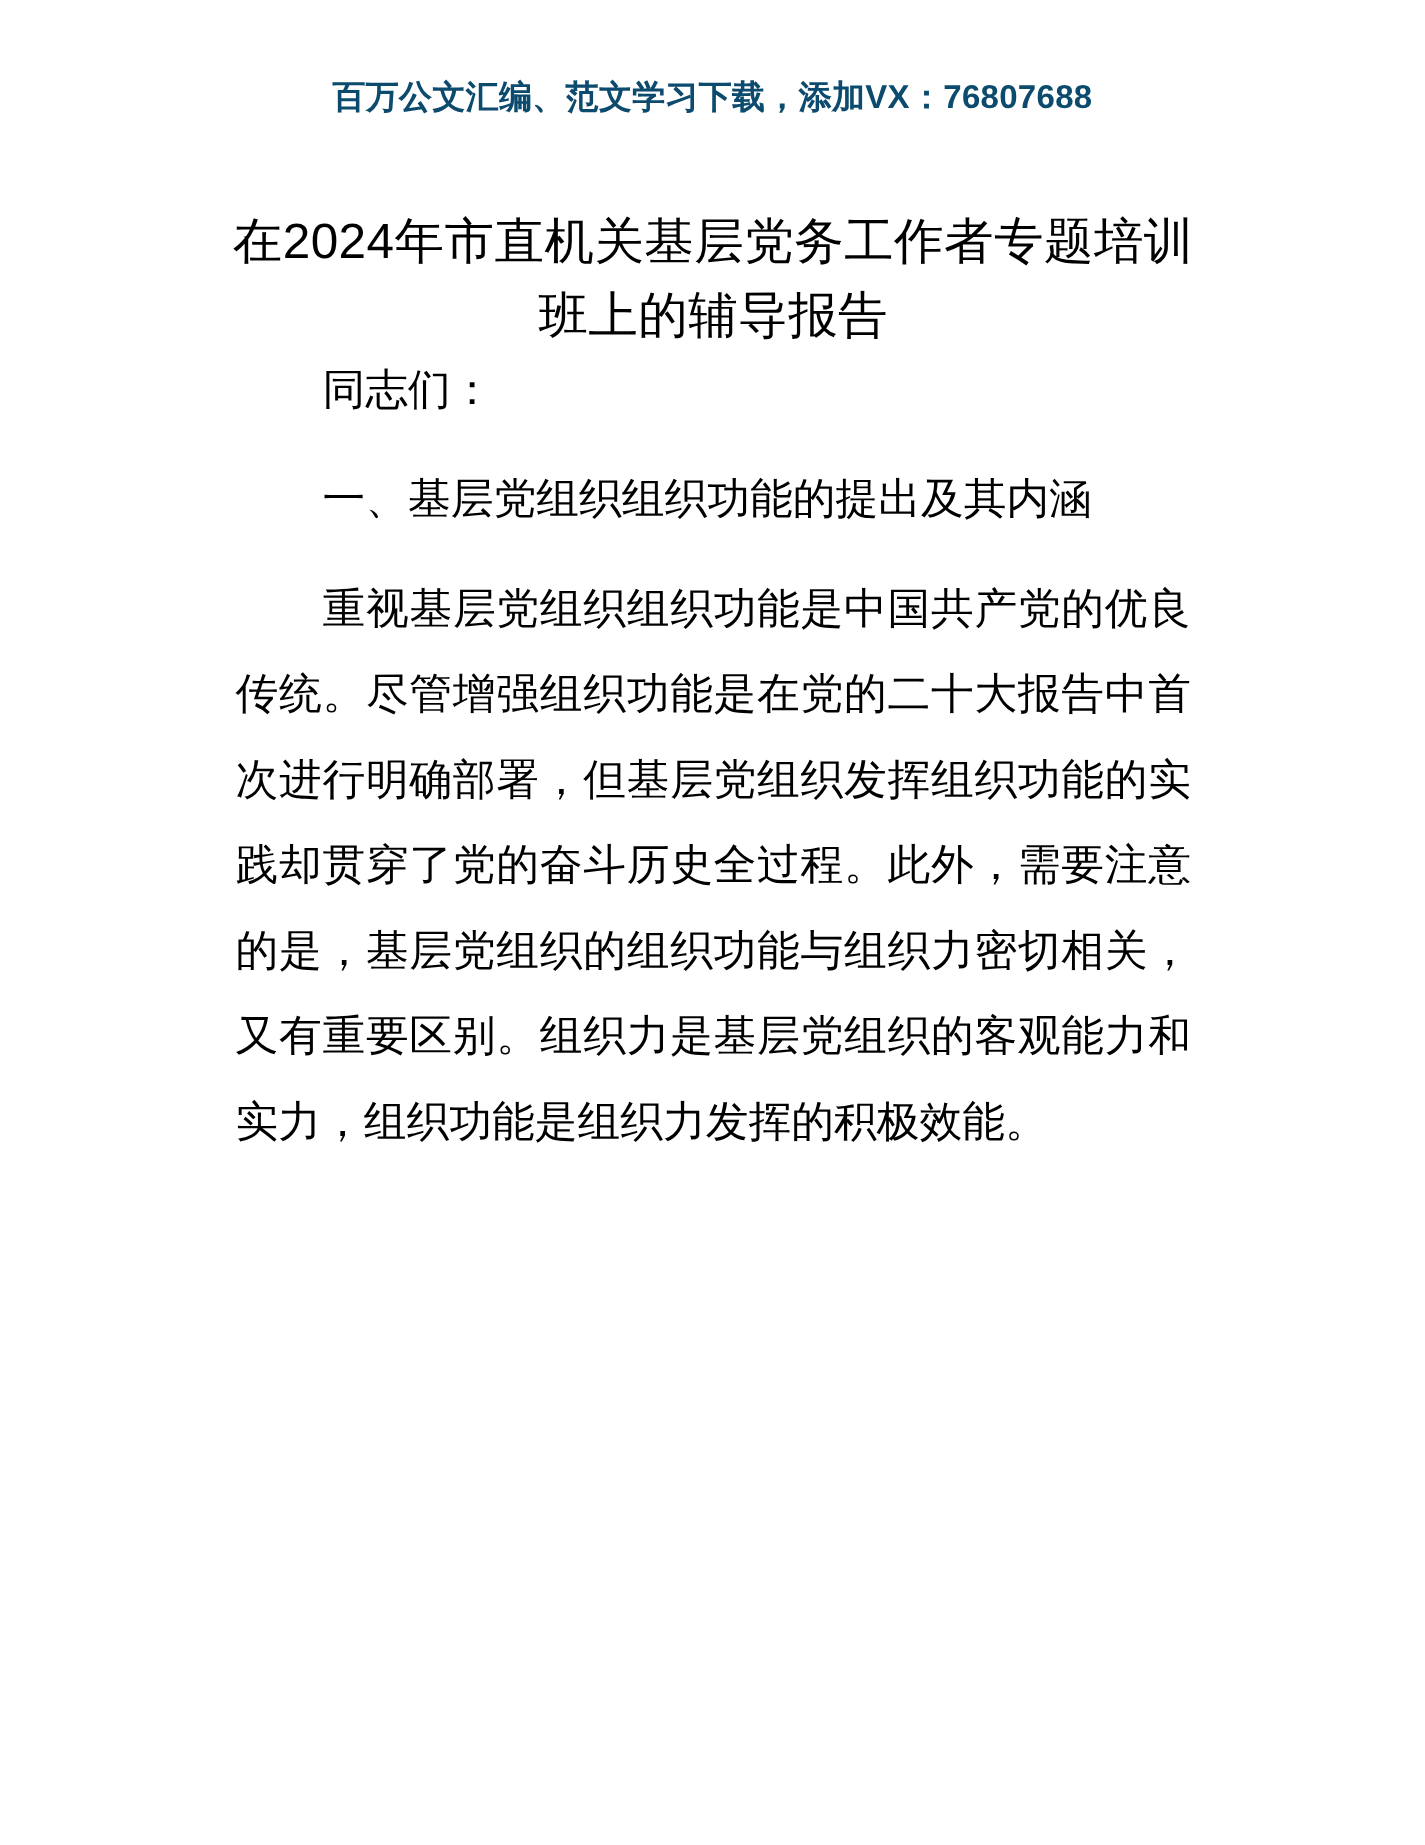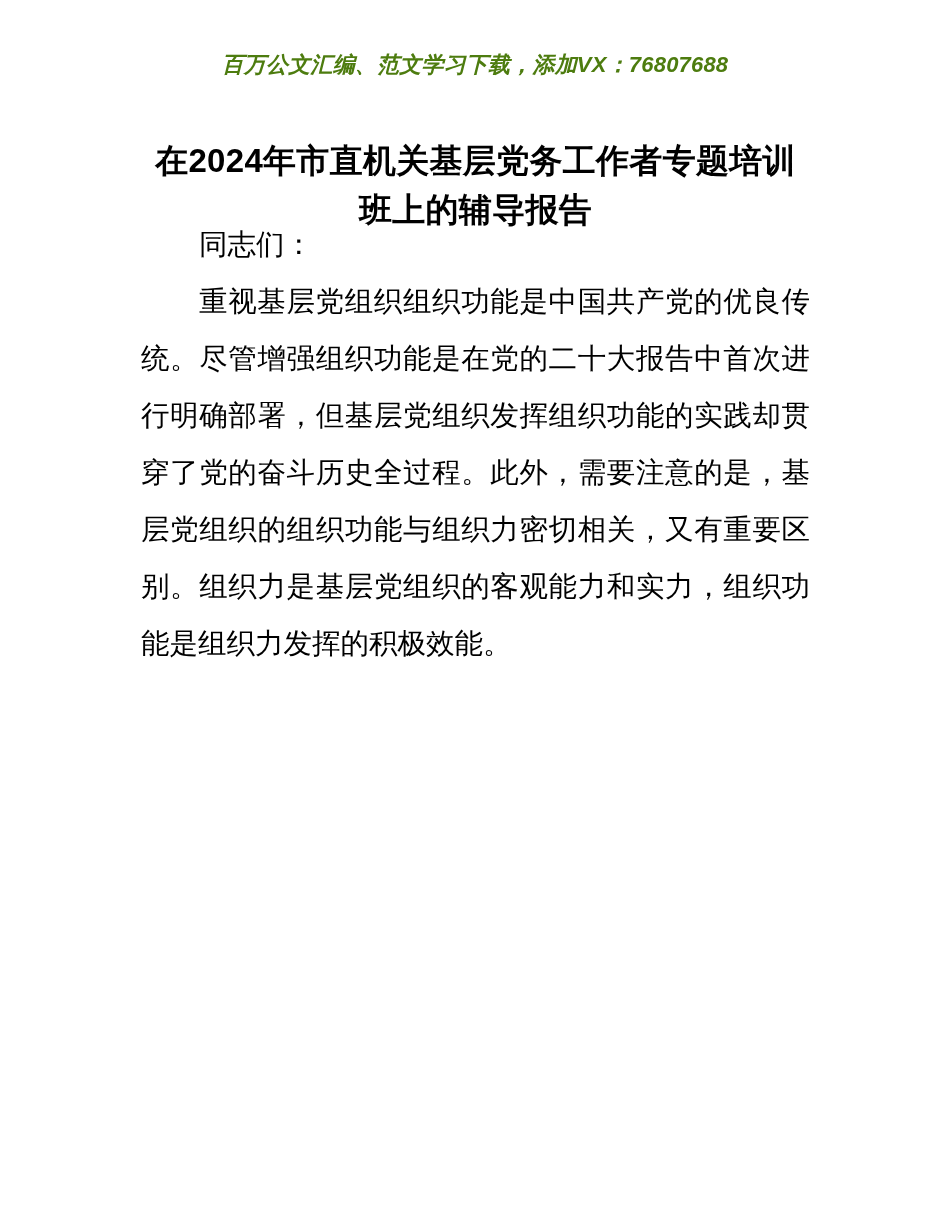--- a/index.html
+++ b/index.html
@@ -27,56 +27,55 @@
   
   .promo-header {
     position: absolute;
     left: 0;
     top: 50px;
     width: 950px;
     text-align: center;
     font-size: 22px;
     line-height: 30px;
     font-weight: 700;
-    color: #4d7c0f;
+    color: #0c4a6e;
     letter-spacing: 0.2px;
     white-space: nowrap;
-    font-style: italic;
   }
 
   
   .doc-title {
     position: absolute;
     left: 141px;
     top: 114px;
     width: 669px;
     text-align: center;
     font-size: 33px;
     line-height: 49px;
-    font-weight: 700;
+    font-weight: 400;
     letter-spacing: 0.3px;
     word-break: break-all;
   }
 
   
   .body-col {
     position: absolute;
     left: 141px;
     top: 216px;
     width: 669px;
   }
 
   .para {
     font-size: 28.5px;
     line-height: 57px;
     font-weight: 400;
     text-align: justify;
     text-align-last: left;
     text-justify: inter-ideograph;
-    margin: 0;
+    margin: 16px;
     word-break: break-all;
     letter-spacing: 0px;
   }
 
   .para.indent {
     text-indent: 58px;
   }
 
   .para.heading {
     text-indent: 58px;
@@ -87,17 +86,18 @@
 <body>
 
 <div class="page">
 
   <div class="promo-header">百万公文汇编、范文学习下载，添加VX：76807688</div>
 
   <h1 class="doc-title">在2024年市直机关基层党务工作者专题培训班上的辅导报告</h1>
 
   <div class="body-col">
     <p class="para indent">同志们：</p>
+    <p class="para heading">一、基层党组织组织功能的提出及其内涵</p>
     <p class="para indent">重视基层党组织组织功能是中国共产党的优良传统。尽管增强组织功能是在党的二十大报告中首次进行明确部署，但基层党组织发挥组织功能的实践却贯穿了党的奋斗历史全过程。此外，需要注意的是，基层党组织的组织功能与组织力密切相关，又有重要区别。组织力是基层党组织的客观能力和实力，组织功能是组织力发挥的积极效能。</p>
 
   </div>
 
 </div>
 
 </body></html>

